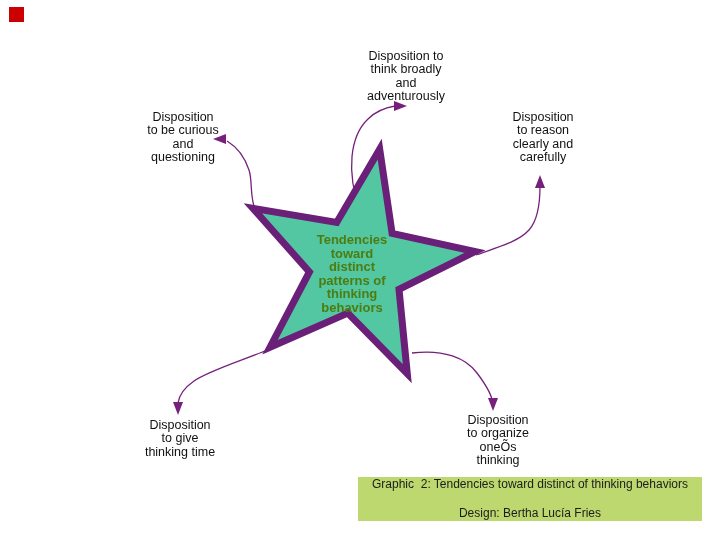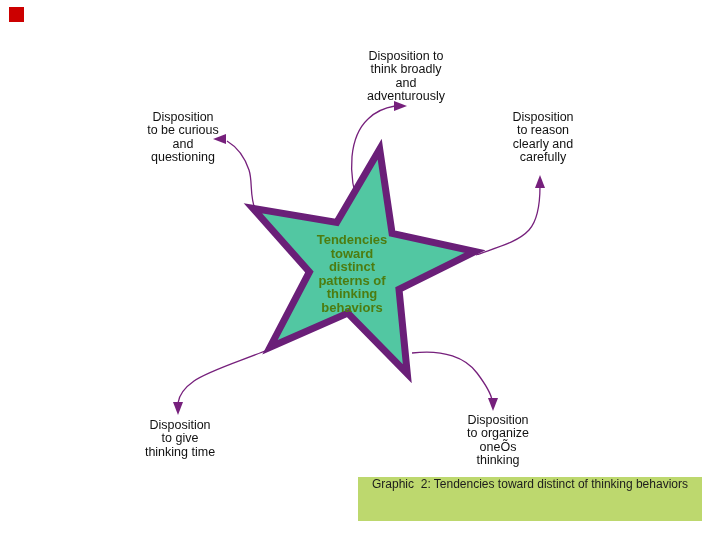--- a/index.html
+++ b/index.html
@@ -127,15 +127,16 @@
 
   <div class="star-label">Tendencies
 toward
 distinct
 patterns of
 thinking
 behaviors</div>
 
   <div class="caption-box" style="background-color: rgb(189, 216, 110);">
     <div class="caption-line">Graphic  2: Tendencies toward distinct of thinking behaviors</div>
+    <div class="caption-line">Design: Bertha Lucía Fries</div>
   </div>
 
 </div>
 
 </body></html>

